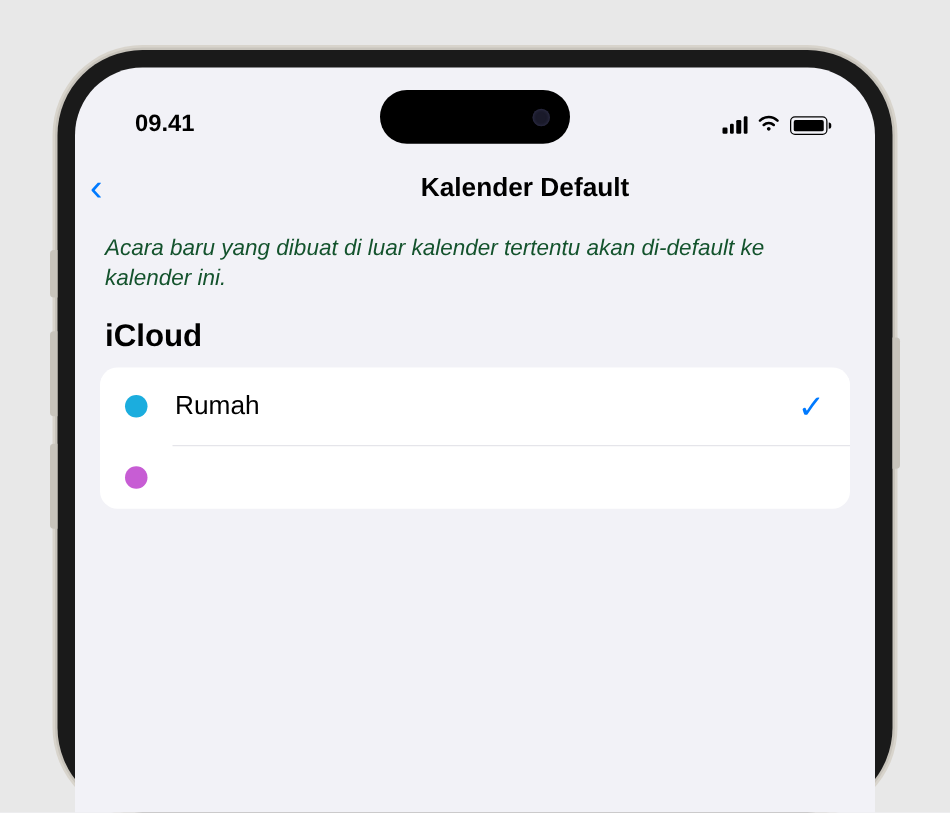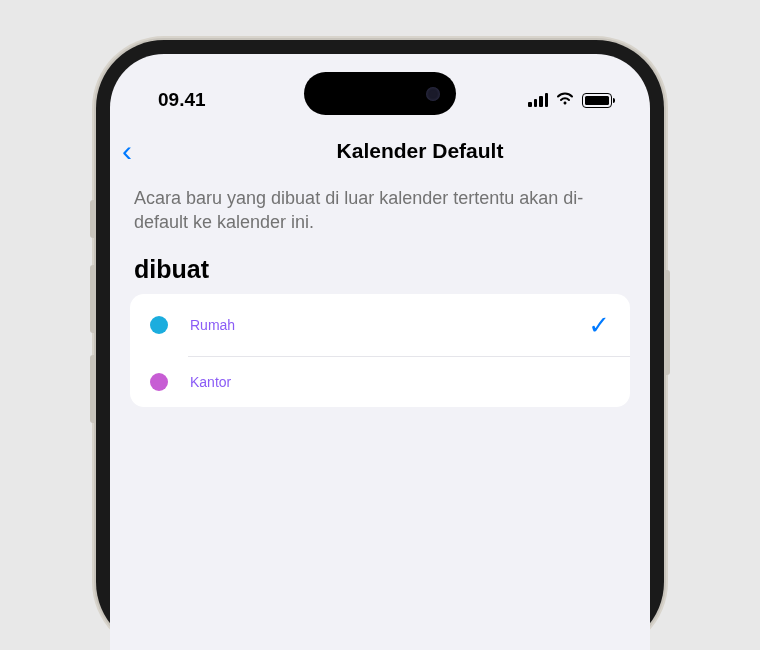--- a/index.html
+++ b/index.html
@@ -14,21 +14,21 @@
       height: 650px;
       background: #e8e8e8;
       border-radius: 28px;
       display: flex;
       justify-content: center;
       padding-top: 40px;
       overflow: hidden;
     }
     
     .phone-frame {
-      width: 568px;
+      width: 668px;
       background: #1a1a1a;
       border-radius: 68px;
       padding: 14px;
       position: relative;
       box-shadow: 0 0 0 2px #c8c4bc, 0 0 0 4px #d8d4cc;
     }
     
     .phone-button-left-1 {
       position: absolute;
       left: -6px;
@@ -198,22 +198,23 @@
       transform: translateX(-50%);
       font-size: 21px;
       font-weight: 600;
       color: #000;
       margin-left: 40px;
     }
     
     .description {
       padding: 4px 24px 20px 24px;
       font-size: 18px;
-      color: #737373;
+      color: #14532d;
       line-height: 1.35;
+      font-style: italic;
     }
     
     .section-header {
       padding: 0 24px 10px 24px;
       font-size: 25px;
       font-weight: 700;
       color: #000;
     }
     
     .list-group {
@@ -243,22 +244,22 @@
     
     .color-dot {
       width: 18px;
       height: 18px;
       border-radius: 50%;
       margin-right: 22px;
     }
     
     .item-label {
       flex: 1;
-      font-size: 14px;
-      color: #8b5cf6;
+      font-size: 21px;
+      color: #000000;
     }
     
     .checkmark {
       color: #007aff;
       font-size: 26px;
       font-weight: 400;
     }
   </style>
 </head>
 <body>
@@ -298,28 +299,27 @@
 
     <div class="nav-bar">
       <div class="back-button">
         <span class="chevron-back">‹</span>
       </div>
       <div class="nav-title">Kalender Default</div>
     </div>
 
     <div class="description">Acara baru yang dibuat di luar kalender tertentu akan di-default ke kalender ini.</div>
 
-    <div class="section-header">dibuat</div>
+    <div class="section-header">iCloud</div>
 
     <div class="list-group">
       <div class="list-item">
         <div class="color-dot" style="background:#1badde"></div>
         <div class="item-label">Rumah</div>
         <div class="checkmark">✓</div>
       </div>
       <div class="list-item">
         <div class="color-dot" style="background:#c75dd4"></div>
-        <div class="item-label">Kantor</div>
       </div>
     </div>
 
   </div>
 </div>
 
 </body></html>

